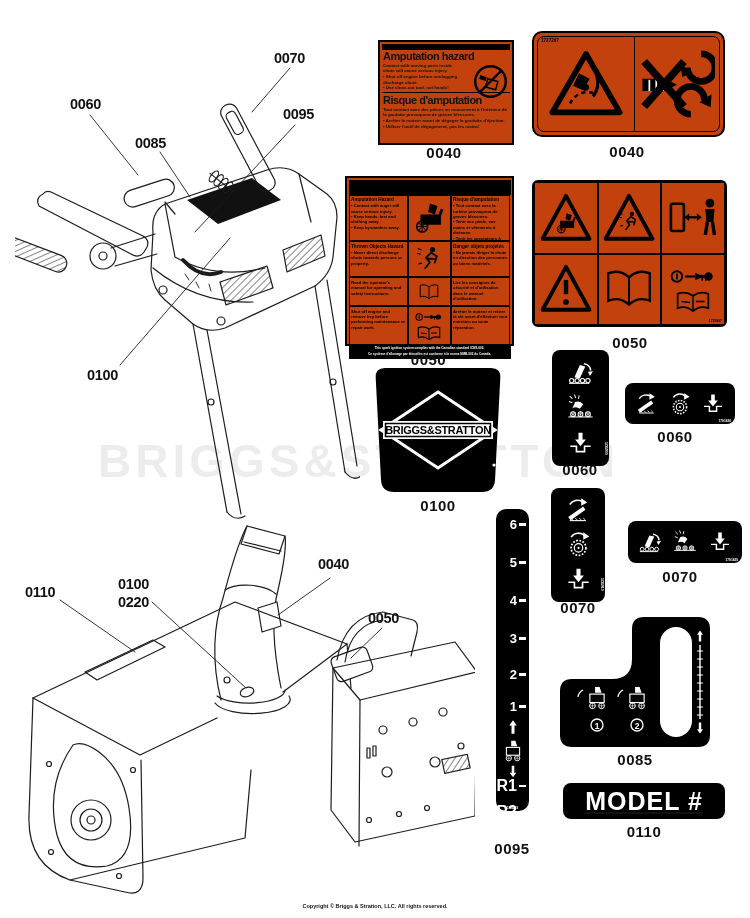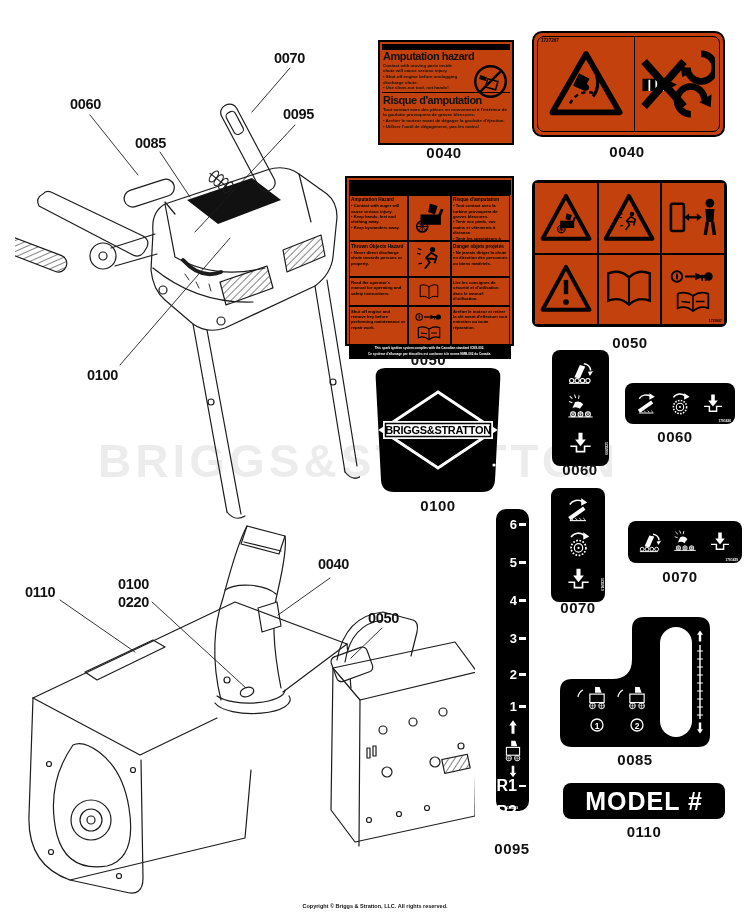--- a/index.html
+++ b/index.html
@@ -55,21 +55,21 @@
   .bigpi{width:52px;height:52px;}
   .halfpi{width:46px;height:23px;}
   
   .strip{position:absolute;z-index:2;background:#000;border-radius:10px;}
   .grow{position:absolute;right:3px;display:flex;align-items:center;gap:2px;color:#fff;font-weight:bold;font-size:13px;}
   .grow .tick{width:7px;height:2.5px;background:#fff;display:inline-block;}
   .grow.r{font-size:16px;}
   .strip .ico{position:absolute;left:50%;transform:translateX(-50%);color:#fff;}
   .strip .pnb{position:absolute;left:0;right:0;bottom:1px;text-align:center;font-size:2.8px;color:#fff;font-weight:bold;}
   
-  .model{position:absolute;z-index:2;background:#000;border-radius:8px;display:flex;align-items:center;justify-content:center;}
+  .model{position:absolute;z-index:2;background:#000;border-radius:8px;display:flex;align-items:center;justify-content:center;text-decoration:underline;}
   .model span{color:#fff;font-weight:bold;font-size:25px;letter-spacing:1px;}
   .copyright{position:absolute;left:0;width:750px;top:903px;text-align:center;
              font-size:5.5px;font-weight:bold;z-index:3;}
   svg .ln{stroke:#1c1c1c;stroke-width:1.2;fill:none;stroke-linejoin:round;stroke-linecap:round;}
   svg .thin{stroke-width:0.9;}
 </style>
 </head>
 <body>
 
 <svg width="0" height="0" style="position:absolute">

